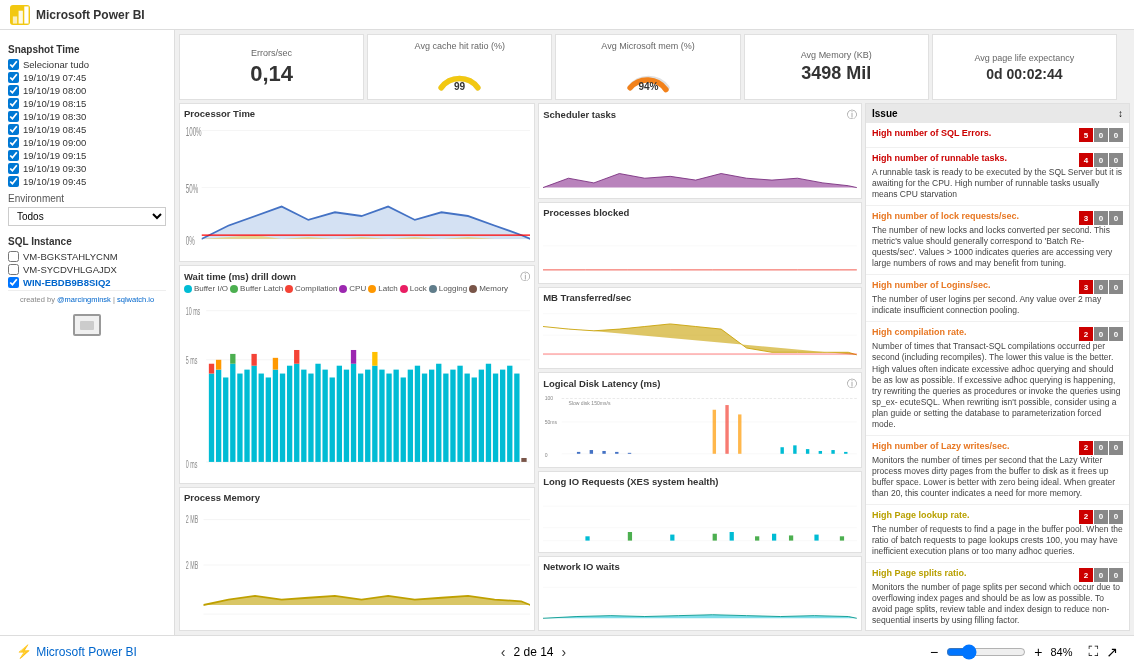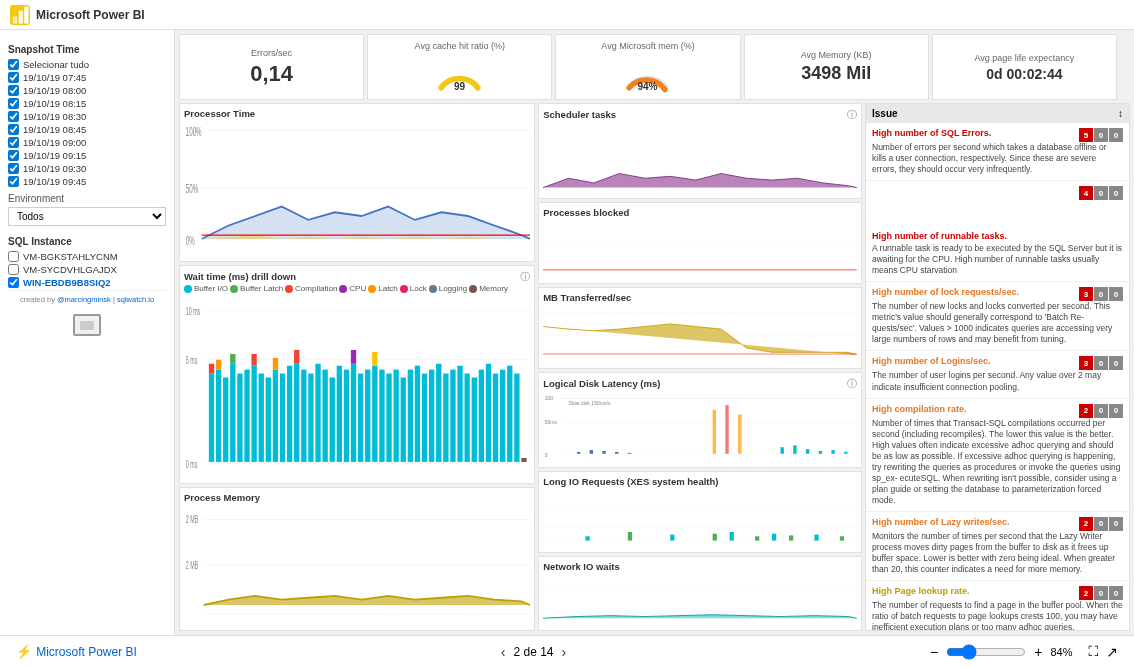--- a/index.html
+++ b/index.html
@@ -168,21 +168,21 @@
       
       <div style="margin-top:6px; display:flex; justify-content:center;">
         <div style="width:28px;height:22px; border:2px solid #999; border-radius:2px; display:flex; align-items:center; justify-content:center; background:#f0f0f0;">
           <div style="width:14px;height:9px;background:#ccc;border-radius:1px;"></div>
         </div>
       </div>
     </div>
 
     <div class="main-content" style="padding:0; display:flex; flex-direction:column; flex:1; overflow:hidden; gap:0;">
 
-      <div class="kpi-row" style="padding:4px 17px 0 4px; flex-shrink:0;justify-content:flex-end;">
+      <div class="kpi-row" style="padding:4px 17px 0 4px; flex-shrink:0;">
 
         <div class="kpi-card">
           <div class="kpi-title">Errors/sec</div>
           <div class="kpi-value">0,14</div>
         </div>
 
         <div class="kpi-card">
           <div class="kpi-title">Avg cache hit ratio (%)</div>
           <svg class="gauge-svg" viewBox="0 0 60 40">
             <path d="M10,35 A25,25 0 0,1 50,35" fill="none" stroke="#e0e0e0" stroke-width="6" stroke-linecap="round"></path>
@@ -484,25 +484,24 @@
           <div id="issue-list">
               <div class="issue-item">
     <div class="issue-row">
       <div class="issue-item-title" style="color:#c00;">High number of SQL Errors.</div>
       <div class="issue-badge">
                     <span class="badge badge-red">5</span>
                     <span class="badge badge-gray">0</span>
                     <span class="badge badge-gray">0</span>
                   </div>
     </div>
-    <div class="issue-item-desc">Number of errors per second which takes a database offline or kills a user connection, respectively. Since these are severe errors, they should occur very infrequently.</div>
-  </div>
-              <div class="issue-item">
-    <div class="issue-row">
-      <div class="issue-item-title" style="color:#c00;margin-top:45px;">High number of runnable tasks.</div>
+  </div>
+              <div class="issue-item">
+    <div class="issue-row">
+      <div class="issue-item-title" style="color:#c00;">High number of runnable tasks.</div>
       <div class="issue-badge">
                     <span class="badge badge-red">4</span>
                     <span class="badge badge-gray">0</span>
                     <span class="badge badge-gray">0</span>
                   </div>
     </div>
     <div class="issue-item-desc">A runnable task is ready to be executed by the SQL Server but it is awaiting for the CPU. High number of runnable tasks usually means CPU starvation</div>
   </div>
               <div class="issue-item">
     <div class="issue-row">

